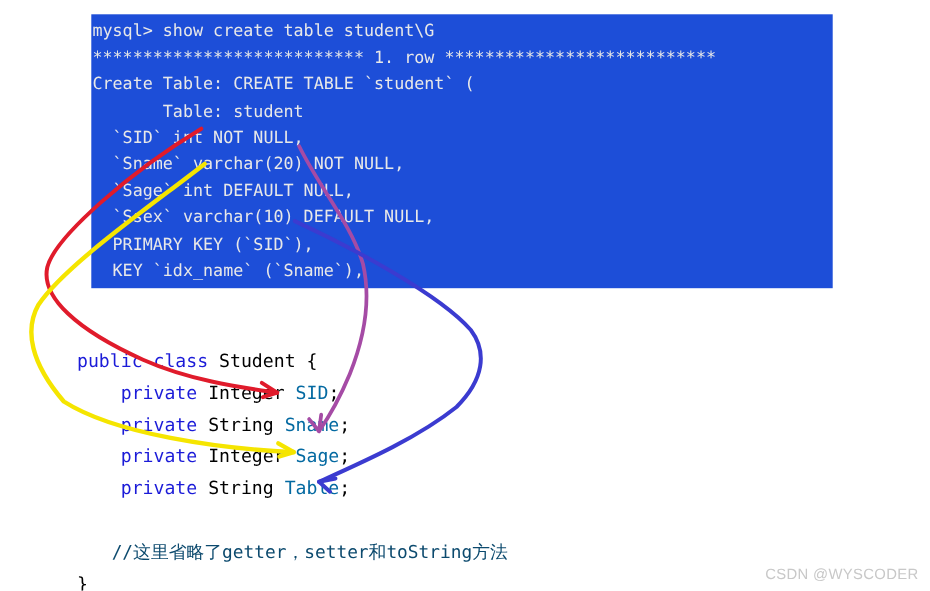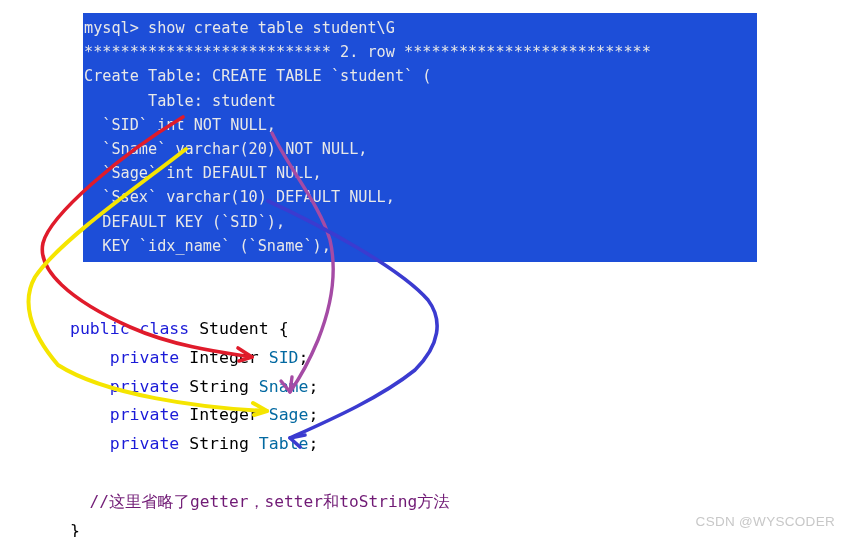--- a/index.html
+++ b/index.html
@@ -51,21 +51,21 @@
     font-size: 16.5px;
     line-height: 28.8px;
     white-space: pre;
     color: #000000;
     height: 28.8px;
   }
   .kw   { color: #1b1bd8; }
   .typ  { color: #000000; }
   .fld  { color: #0369a1; }
   .punc { color: #000000; }
-  .cmt  { color: #701a75; }
+  .cmt  { color: #0c4a6e; margin-left: 12px; }
   #code .cline.comment {
     font-family: "DejaVu Sans Mono", "Liberation Mono", monospace;
     font-size: 16.2px;
   }
 
   
   #overlay {
     position: absolute;
     left: 0;
     top: 0;
@@ -87,28 +87,28 @@
     margin-top: 47px;
   }
 </style>
 </head>
 <body>
 
 <div id="screen">
 
   <div id="terminal">
     <div class="tline">mysql&gt; show create table student\G</div>
-    <div class="tline">*************************** 2. row ***************************</div>
+    <div class="tline">*************************** 1. row ***************************</div>
     <div class="tline">Create Table: CREATE TABLE `student` (</div>
     <div class="tline">       Table: student</div>
     <div class="tline">  `SID` int NOT NULL,</div>
     <div class="tline">  `Sname` varchar(20) NOT NULL,</div>
     <div class="tline">  `Sage` int DEFAULT NULL,</div>
     <div class="tline">  `Ssex` varchar(10) DEFAULT NULL,</div>
-    <div class="tline">  DEFAULT KEY (`SID`),</div>
+    <div class="tline">  PRIMARY KEY (`SID`),</div>
     <div class="tline">  KEY `idx_name` (`Sname`),</div>
     <div class="tline">  KEY `idx_name_age` (`Sname`,`Sage`)</div>
 
   </div>
 
   <div id="code">
 
     <div class="cline"><span class="kw">public class</span><span class="punc"> </span><span class="typ">Student</span><span class="punc"> {</span></div>
 
     <div class="cline"><span class="punc">    </span><span class="kw">private</span><span class="punc"> </span><span class="typ">Integer</span><span class="punc"> </span><span class="fld">SID</span><span class="punc">;</span></div>

